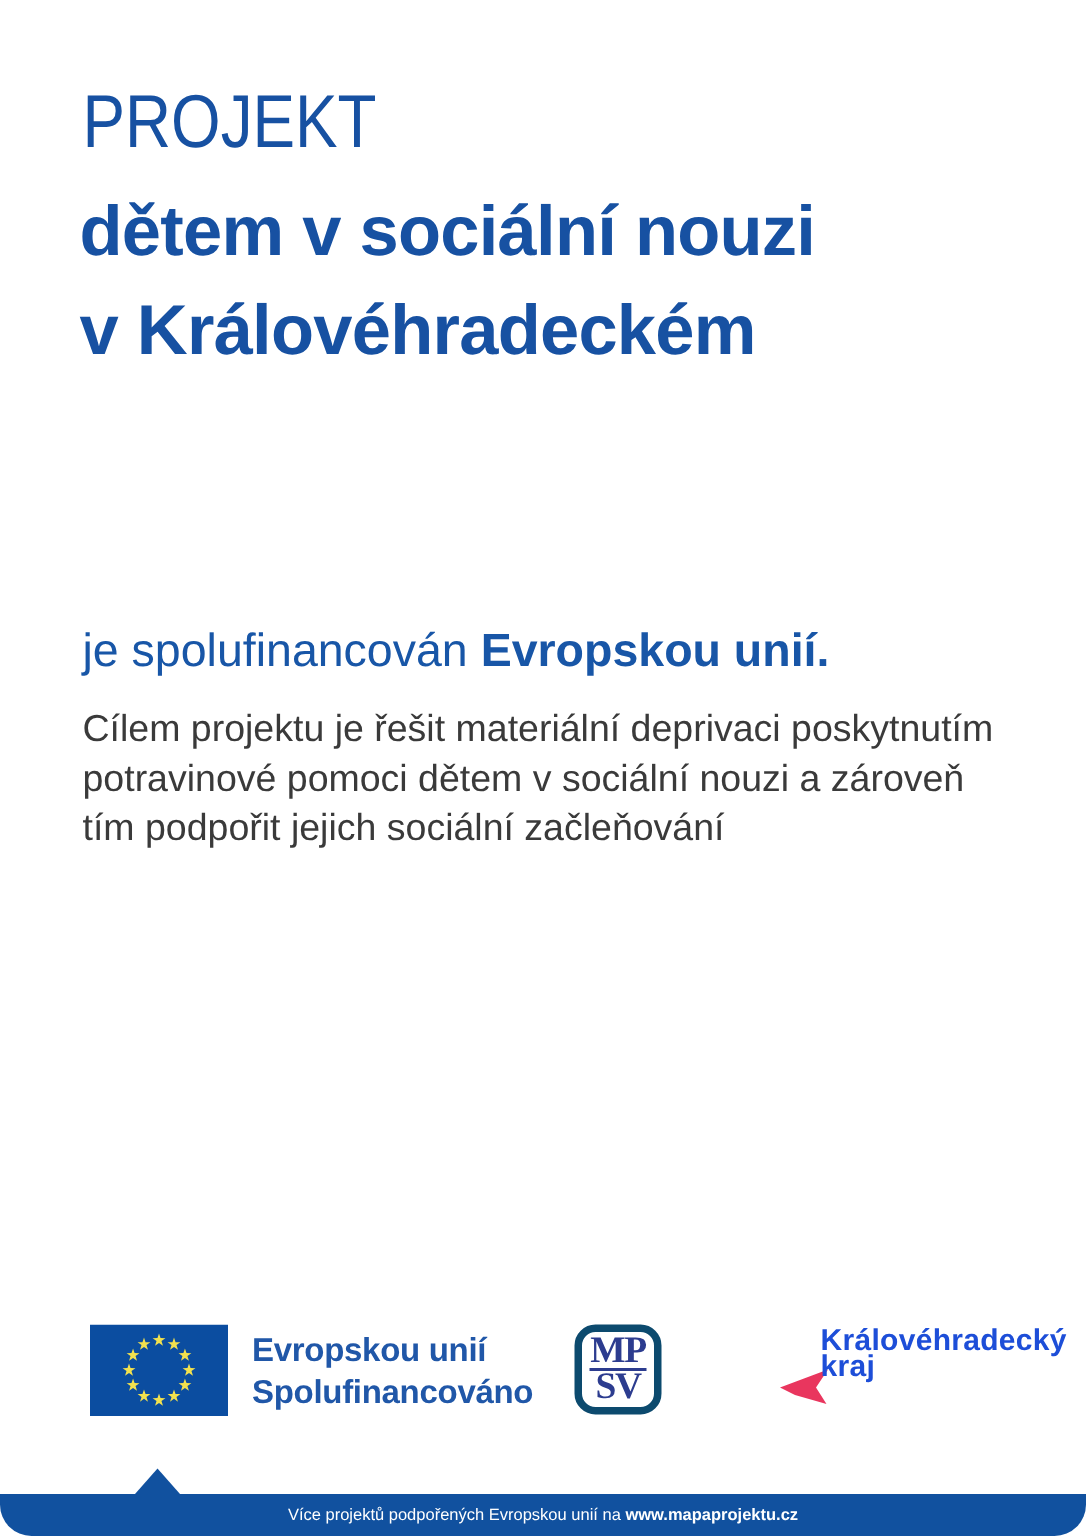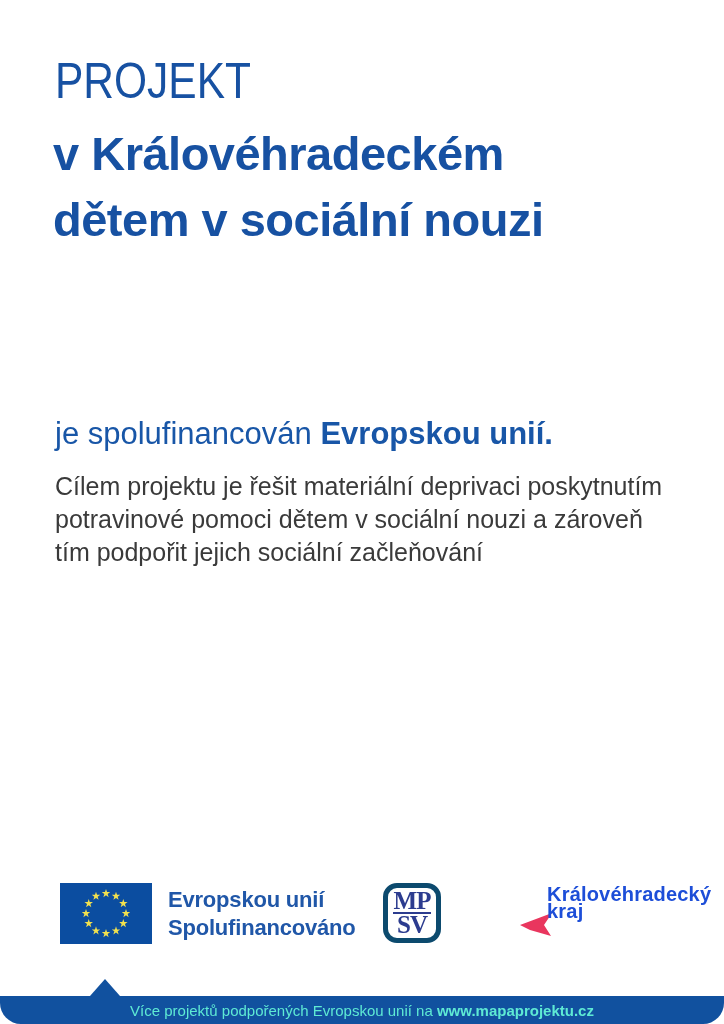--- a/index.html
+++ b/index.html
@@ -94,44 +94,44 @@
   }
   
   .footer-bar {
     position: absolute;
     left: 0; bottom: 0;
     width: 724px; height: 28px;
     background: #11519f;
     display: flex; align-items: center; justify-content: center;
   }
   .footer-bar .txt {
-    color: #5eead4;
-    font-size: 15px;
+    color: #ffffff;
+    font-size: 11px;
     white-space: nowrap;
   }
   .footer-bar .txt b { font-weight: 700; }
   .footer-notch {
     position: absolute;
     left: 90px; bottom: 28px;
     width: 0; height: 0;
     border-left: 15px solid transparent;
     border-right: 15px solid transparent;
     border-bottom: 17px solid #11519f;
   }
 </style>
 </head>
 <body>
 
 <div class="page">
 
   <div class="kicker">PROJEKT</div>
 
   <div class="title">
+    <div>dětem v sociální nouzi</div>
     <div>v Královéhradeckém</div>
-    <div>dětem v sociální nouzi</div>
   </div>
 
   <div class="subtitle"><span>je spolufinancován </span><b>Evropskou unií.</b></div>
 
   <div class="description">Cílem projektu je řešit materiální deprivaci poskytnutím potravinové pomoci dětem v sociální nouzi a zároveň tím podpořit jejich sociální začleňování</div>
 
   <div class="logos">
 
     <svg class="eu-flag" viewBox="0 0 92 61" xmlns="http://www.w3.org/2000/svg">
       <defs>

